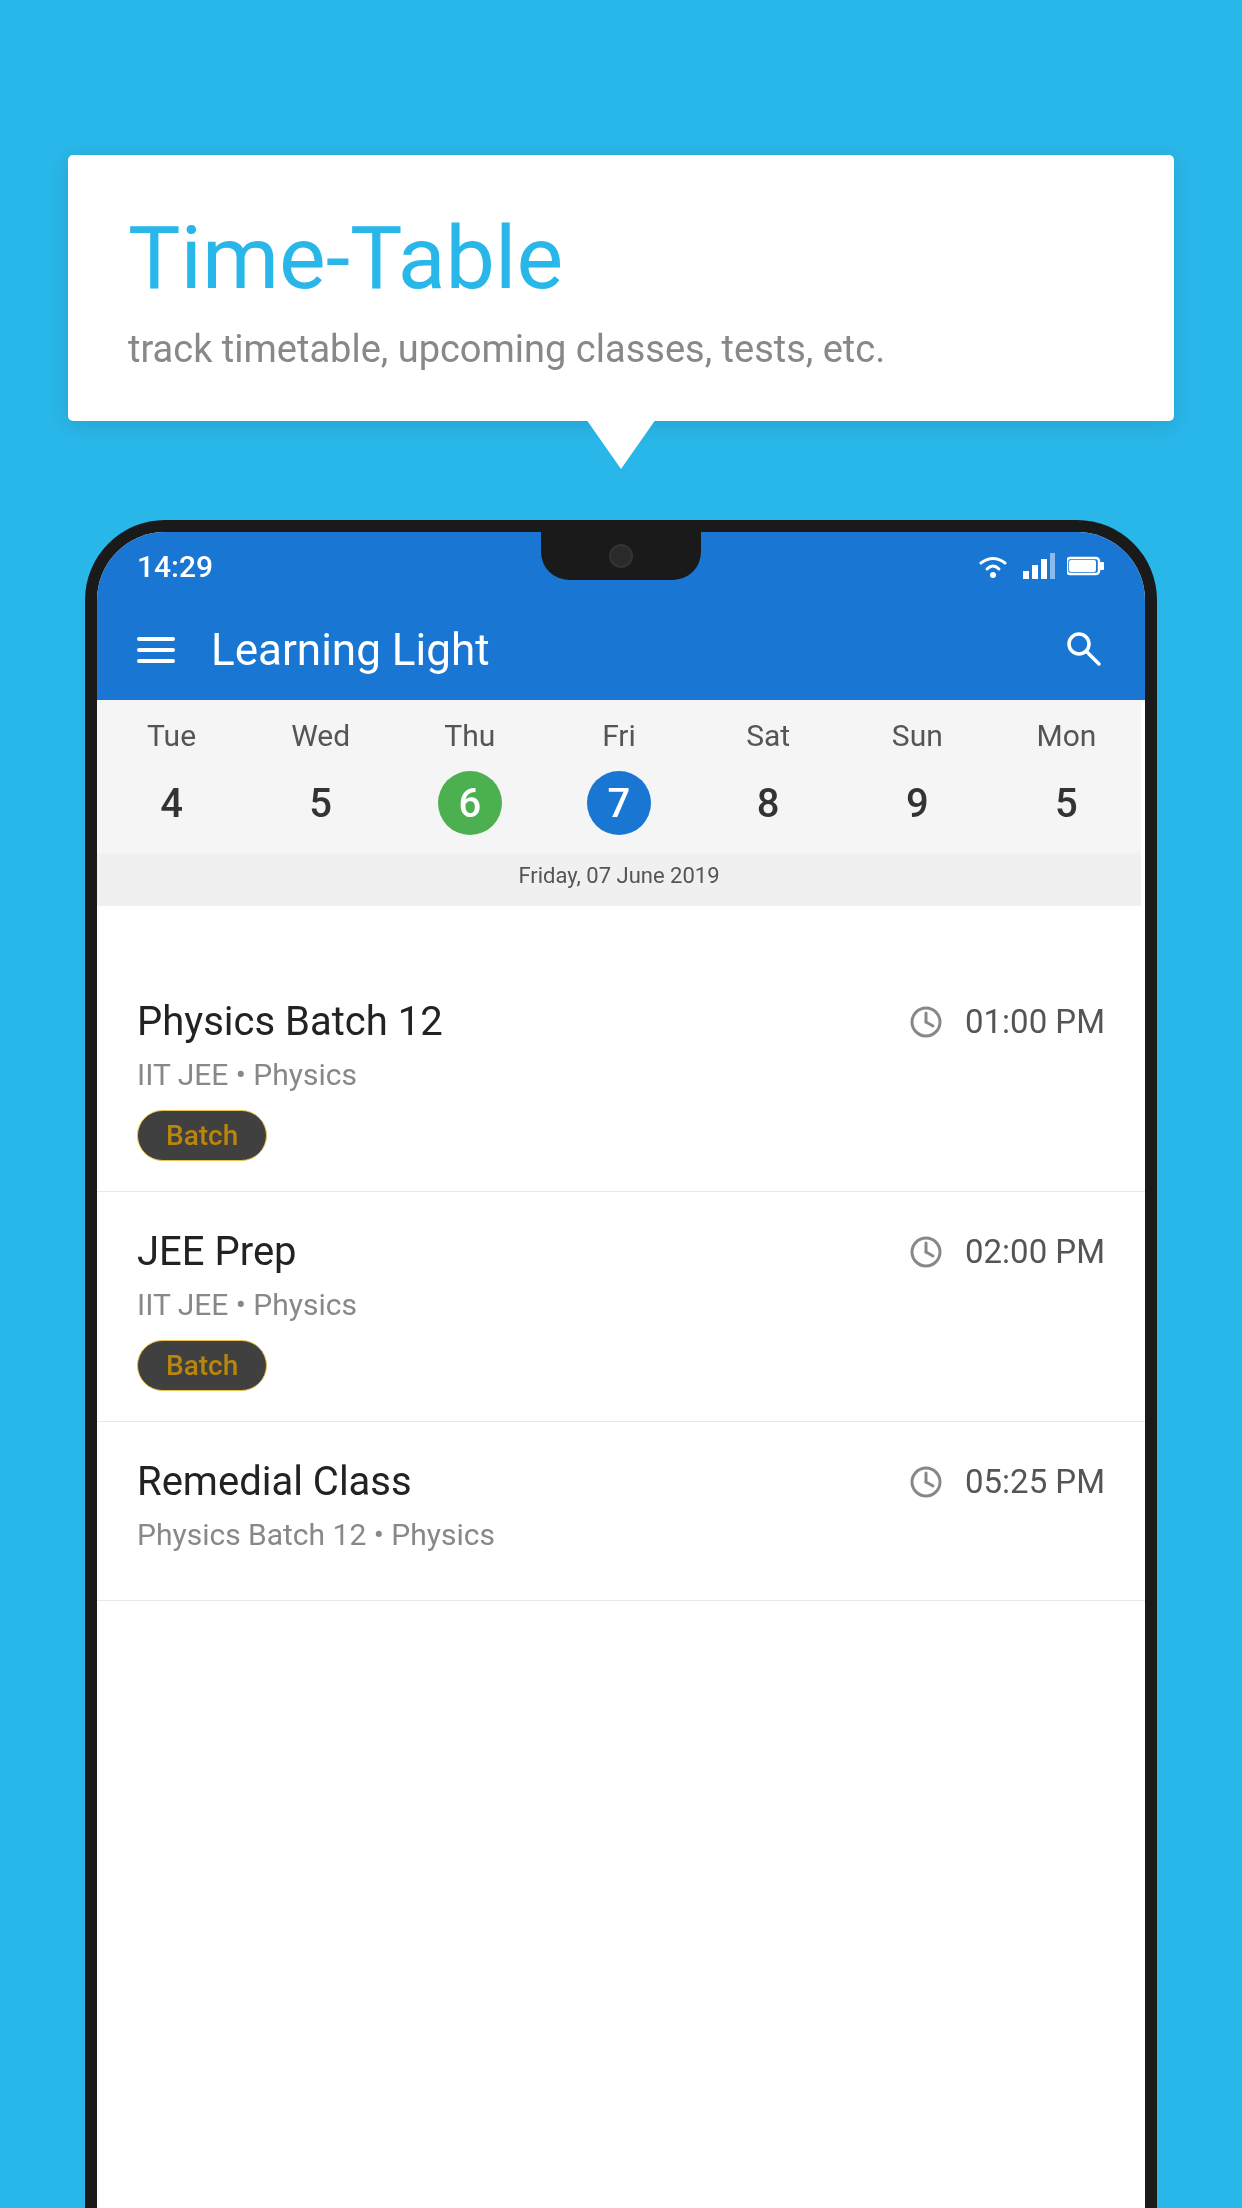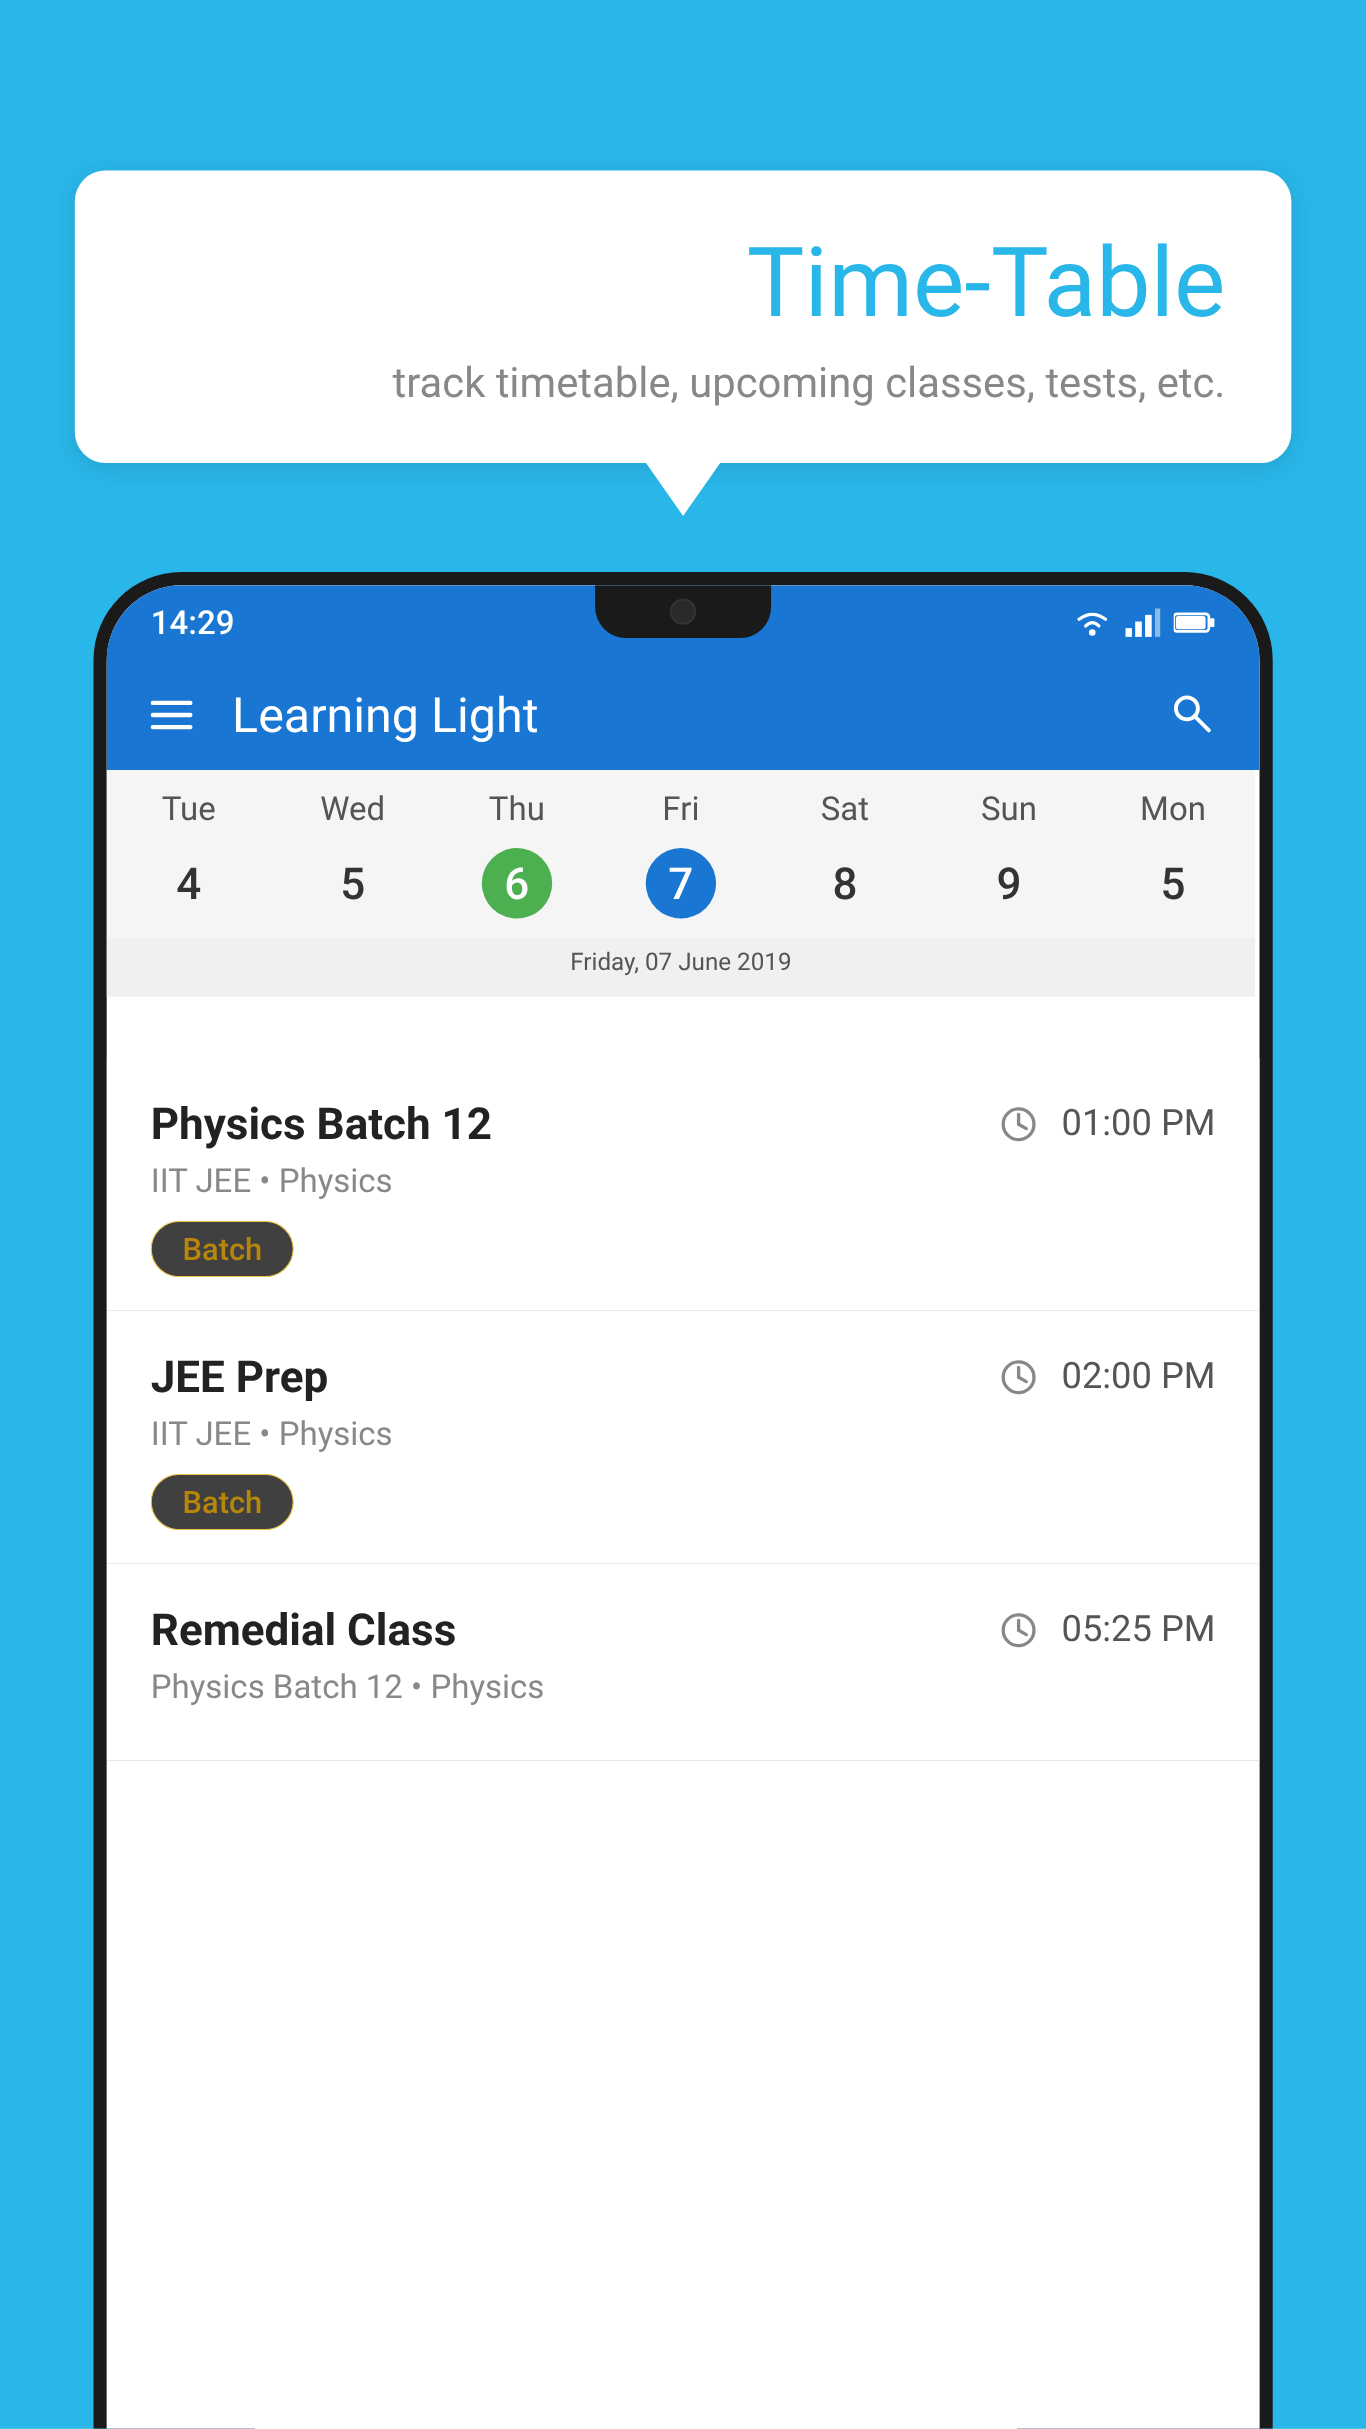--- a/index.html
+++ b/index.html
@@ -13,23 +13,23 @@
       position: relative;
     }
 
     
     .speech-bubble {
       position: absolute;
       top: 155px;
       left: 68px;
       right: 68px;
       background: white;
-      border-radius: 28px;
+      border-radius: 5px;
       padding: 55px 60px 50px;
-      text-align: right;
+      text-align: left;
       box-shadow: 0 4px 20px rgba(0,0,0,0.1);
     }
 
     .speech-bubble::after {
       content: '';
       position: absolute;
       bottom: -48px;
       left: 50%;
       transform: translateX(-50%);
       width: 0;
@@ -244,21 +244,21 @@
 
     .schedule-item-header {
       display: flex;
       justify-content: space-between;
       align-items: center;
       margin-bottom: 12px;
     }
 
     .schedule-title {
       font-size: 40px;
-      font-weight: 700;
+      font-weight: 400;
       color: #222;
     }
 
     .schedule-time {
       display: flex;
       align-items: center;
       gap: 22px;
       font-size: 33px;
       color: #555;
     }

